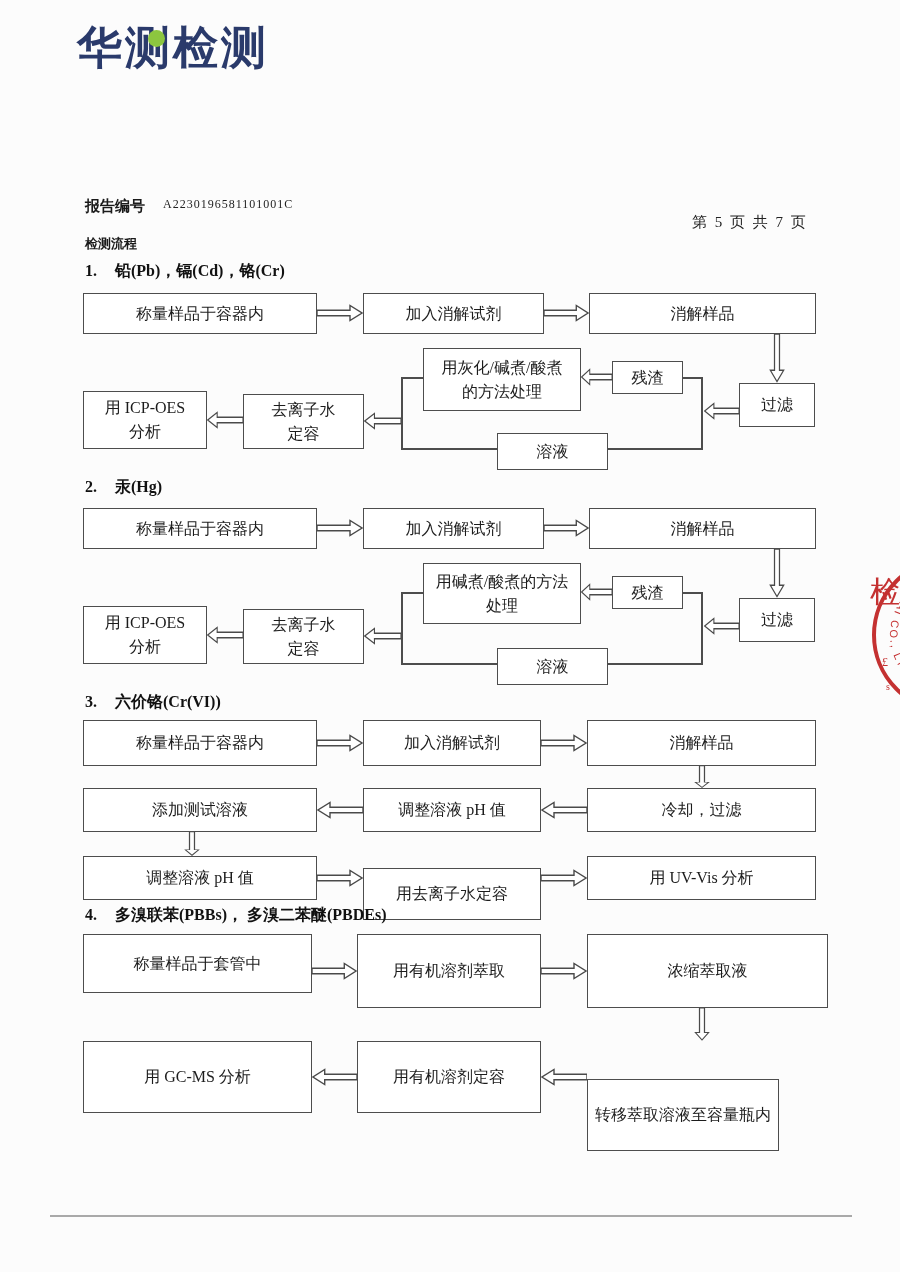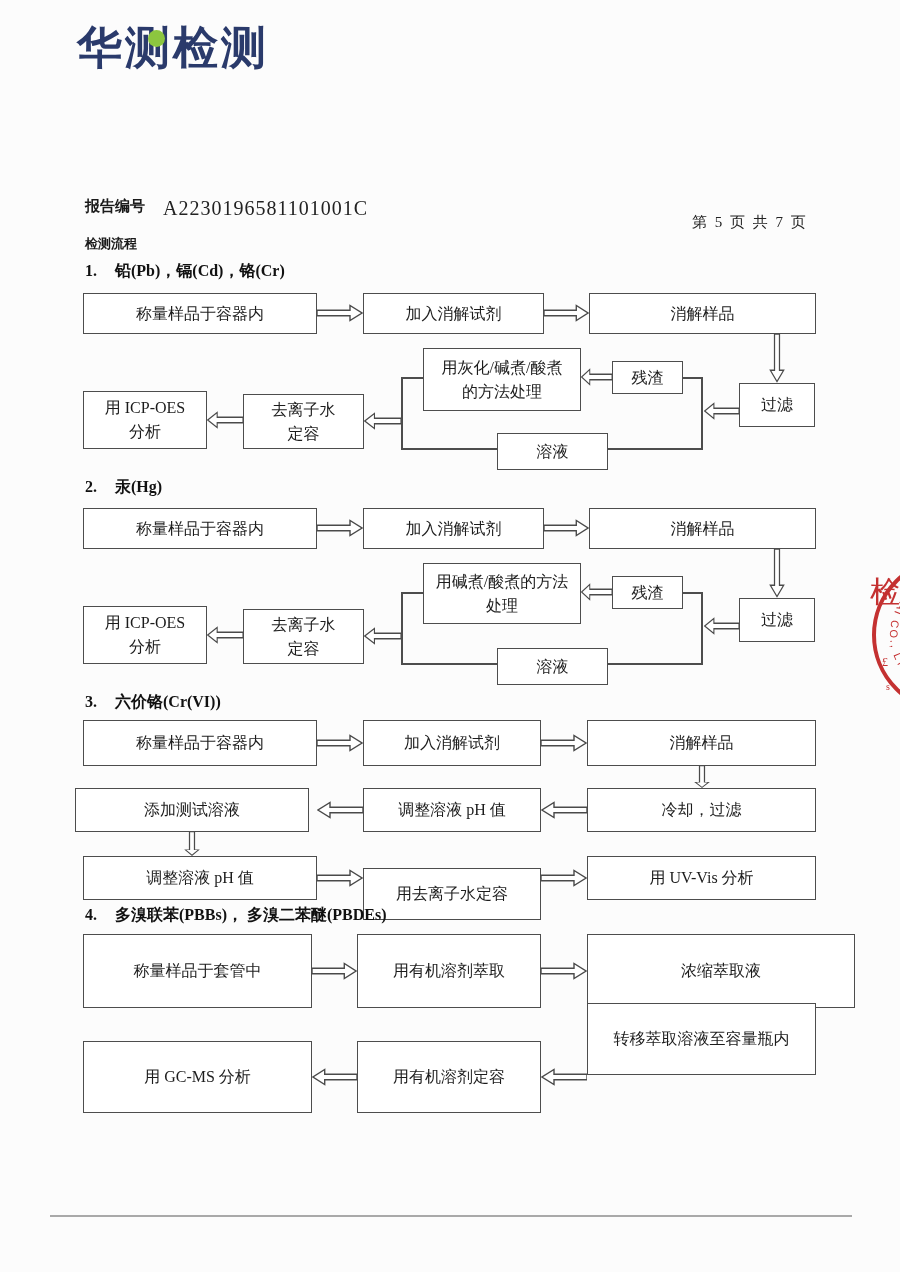--- a/index.html
+++ b/index.html
@@ -12,21 +12,21 @@
   
   .logo{position:absolute;left:45px;top:24px;display:flex;align-items:flex-end;}
   .logo-cti{font-family:"Liberation Sans","DejaVu Sans",sans-serif;font-weight:800;
     font-size:64px;line-height:0.92;color:#2a3a6b;letter-spacing:1px;}
   .logo-dot{position:absolute;left:103px;top:6px;width:17px;height:17px;border-radius:50%;background:#8cc63f;}
   .logo-cn{font-family:"Liberation Sans","DejaVu Sans",sans-serif;font-weight:700;
     font-size:45px;line-height:1.05;color:#2a3a6b;margin-left:32px;letter-spacing:3px;}
   .title{position:absolute;left:0;top:124px;width:100%;text-align:center;
     font-size:40px;font-weight:600;letter-spacing:6px;color:#0d0d0d;}
   .meta-label{position:absolute;left:85px;top:197px;font-weight:700;font-size:15px;}
-  .meta-value{position:absolute;left:163px;top:197px;font-size:20px;letter-spacing:1px;color:#222;}
+  .meta-value{position:absolute;left:163px;top:197px;font-size:12px;letter-spacing:1px;color:#222;}
   .page-info{position:absolute;left:692px;top:213px;font-size:15px;letter-spacing:2px;color:#222;}
   .flow-title{position:absolute;left:85px;top:235px;font-weight:700;font-size:13px;}
   
   .sec-head{position:absolute;left:85px;font-weight:700;font-size:16px;color:#111;white-space:nowrap;}
   .sec-num{display:inline-block;width:30px;}
   .fbox{position:absolute;box-sizing:border-box;border:1.5px solid #4d4d4d;background:#fff;
     display:flex;flex-direction:column;align-items:center;justify-content:center;
     font-size:16px;line-height:1.5;text-align:center;color:#1c1c1c;white-space:nowrap;}
   .fbox .l2{font-size:16px;}
   .line{position:absolute;background:#4d4d4d;}
@@ -172,50 +172,50 @@
       <use href="#arrD"></use>
     </svg>
   <div class="fbox" style="left:587px;top:788px;width:229px;height:44px">冷却，过滤</div>
   <svg class="arr" viewBox="0 0 46 18" preserveAspectRatio="none" style="left:541px;top:801px;width:46px;height:18px">
       <use href="#arrL"></use>
     </svg>
   <div class="fbox" style="left:363px;top:788px;width:178px;height:44px">调整溶液 pH 值</div>
   <svg class="arr" viewBox="0 0 46 18" preserveAspectRatio="none" style="left:317px;top:801px;width:46px;height:18px">
       <use href="#arrL"></use>
     </svg>
-  <div class="fbox" style="left:75px;top:788px;width:234px;height:44px">添加测试溶液</div>
+  <div class="fbox" style="left:83px;top:788px;width:234px;height:44px">添加测试溶液</div>
   <svg class="arr" viewBox="0 0 18 50" preserveAspectRatio="none" style="left:184px;top:832px;width:16px;height:24px">
       <use href="#arrD"></use>
     </svg>
   <div class="fbox" style="left:83px;top:856px;width:234px;height:44px">调整溶液 pH 值</div>
   <svg class="arr" viewBox="0 0 46 18" preserveAspectRatio="none" style="left:317px;top:869px;width:46px;height:18px">
       <use href="#arrR"></use>
     </svg>
   <div class="fbox" style="left:363px;top:868px;width:178px;height:52px">用去离子水定容</div>
   <svg class="arr" viewBox="0 0 46 18" preserveAspectRatio="none" style="left:541px;top:869px;width:46px;height:18px">
       <use href="#arrR"></use>
     </svg>
   <div class="fbox" style="left:587px;top:856px;width:229px;height:44px">用 UV-Vis 分析</div>
 
   <div class="sec-head" style="top:905px">
     <span class="sec-num">4.</span><span>多溴联苯(PBBs)， 多溴二苯醚(PBDEs)</span>
   </div>
-  <div class="fbox" style="left:83px;top:934px;width:229px;height:74px">称量样品于套管中</div>
+  <div class="fbox" style="left:83px;top:934px;width:229px;height:59px">称量样品于套管中</div>
   <svg class="arr" viewBox="0 0 46 18" preserveAspectRatio="none" style="left:312px;top:962px;width:45px;height:18px">
       <use href="#arrR"></use>
     </svg>
   <div class="fbox" style="left:357px;top:934px;width:184px;height:74px">用有机溶剂萃取</div>
   <svg class="arr" viewBox="0 0 46 18" preserveAspectRatio="none" style="left:541px;top:962px;width:46px;height:18px">
       <use href="#arrR"></use>
     </svg>
-  <div class="fbox" style="left:587px;top:934px;width:268px;height:74px">浓缩萃取液</div>
+  <div class="fbox" style="left:587px;top:934px;width:241px;height:74px">浓缩萃取液</div>
   <svg class="arr" viewBox="0 0 18 50" preserveAspectRatio="none" style="left:694px;top:1008px;width:16px;height:33px">
       <use href="#arrD"></use>
     </svg>
-  <div class="fbox" style="left:587px;top:1003px;width:229px;height:72px">转移萃取溶液至容量瓶内</div>
+  <div class="fbox" style="left:587px;top:1079px;width:192px;height:72px">转移萃取溶液至容量瓶内</div>
   <svg class="arr" viewBox="0 0 46 18" preserveAspectRatio="none" style="left:541px;top:1068px;width:46px;height:18px">
       <use href="#arrL"></use>
     </svg>
   <div class="fbox" style="left:357px;top:1041px;width:184px;height:72px">用有机溶剂定容</div>
   <svg class="arr" viewBox="0 0 46 18" preserveAspectRatio="none" style="left:312px;top:1068px;width:45px;height:18px">
       <use href="#arrL"></use>
     </svg>
   <div class="fbox" style="left:83px;top:1041px;width:229px;height:72px">用 GC-MS 分析</div>
 
   <svg class="seal" viewBox="0 0 170 170" style="left:866px;top:550px;width:170px;height:170px">

